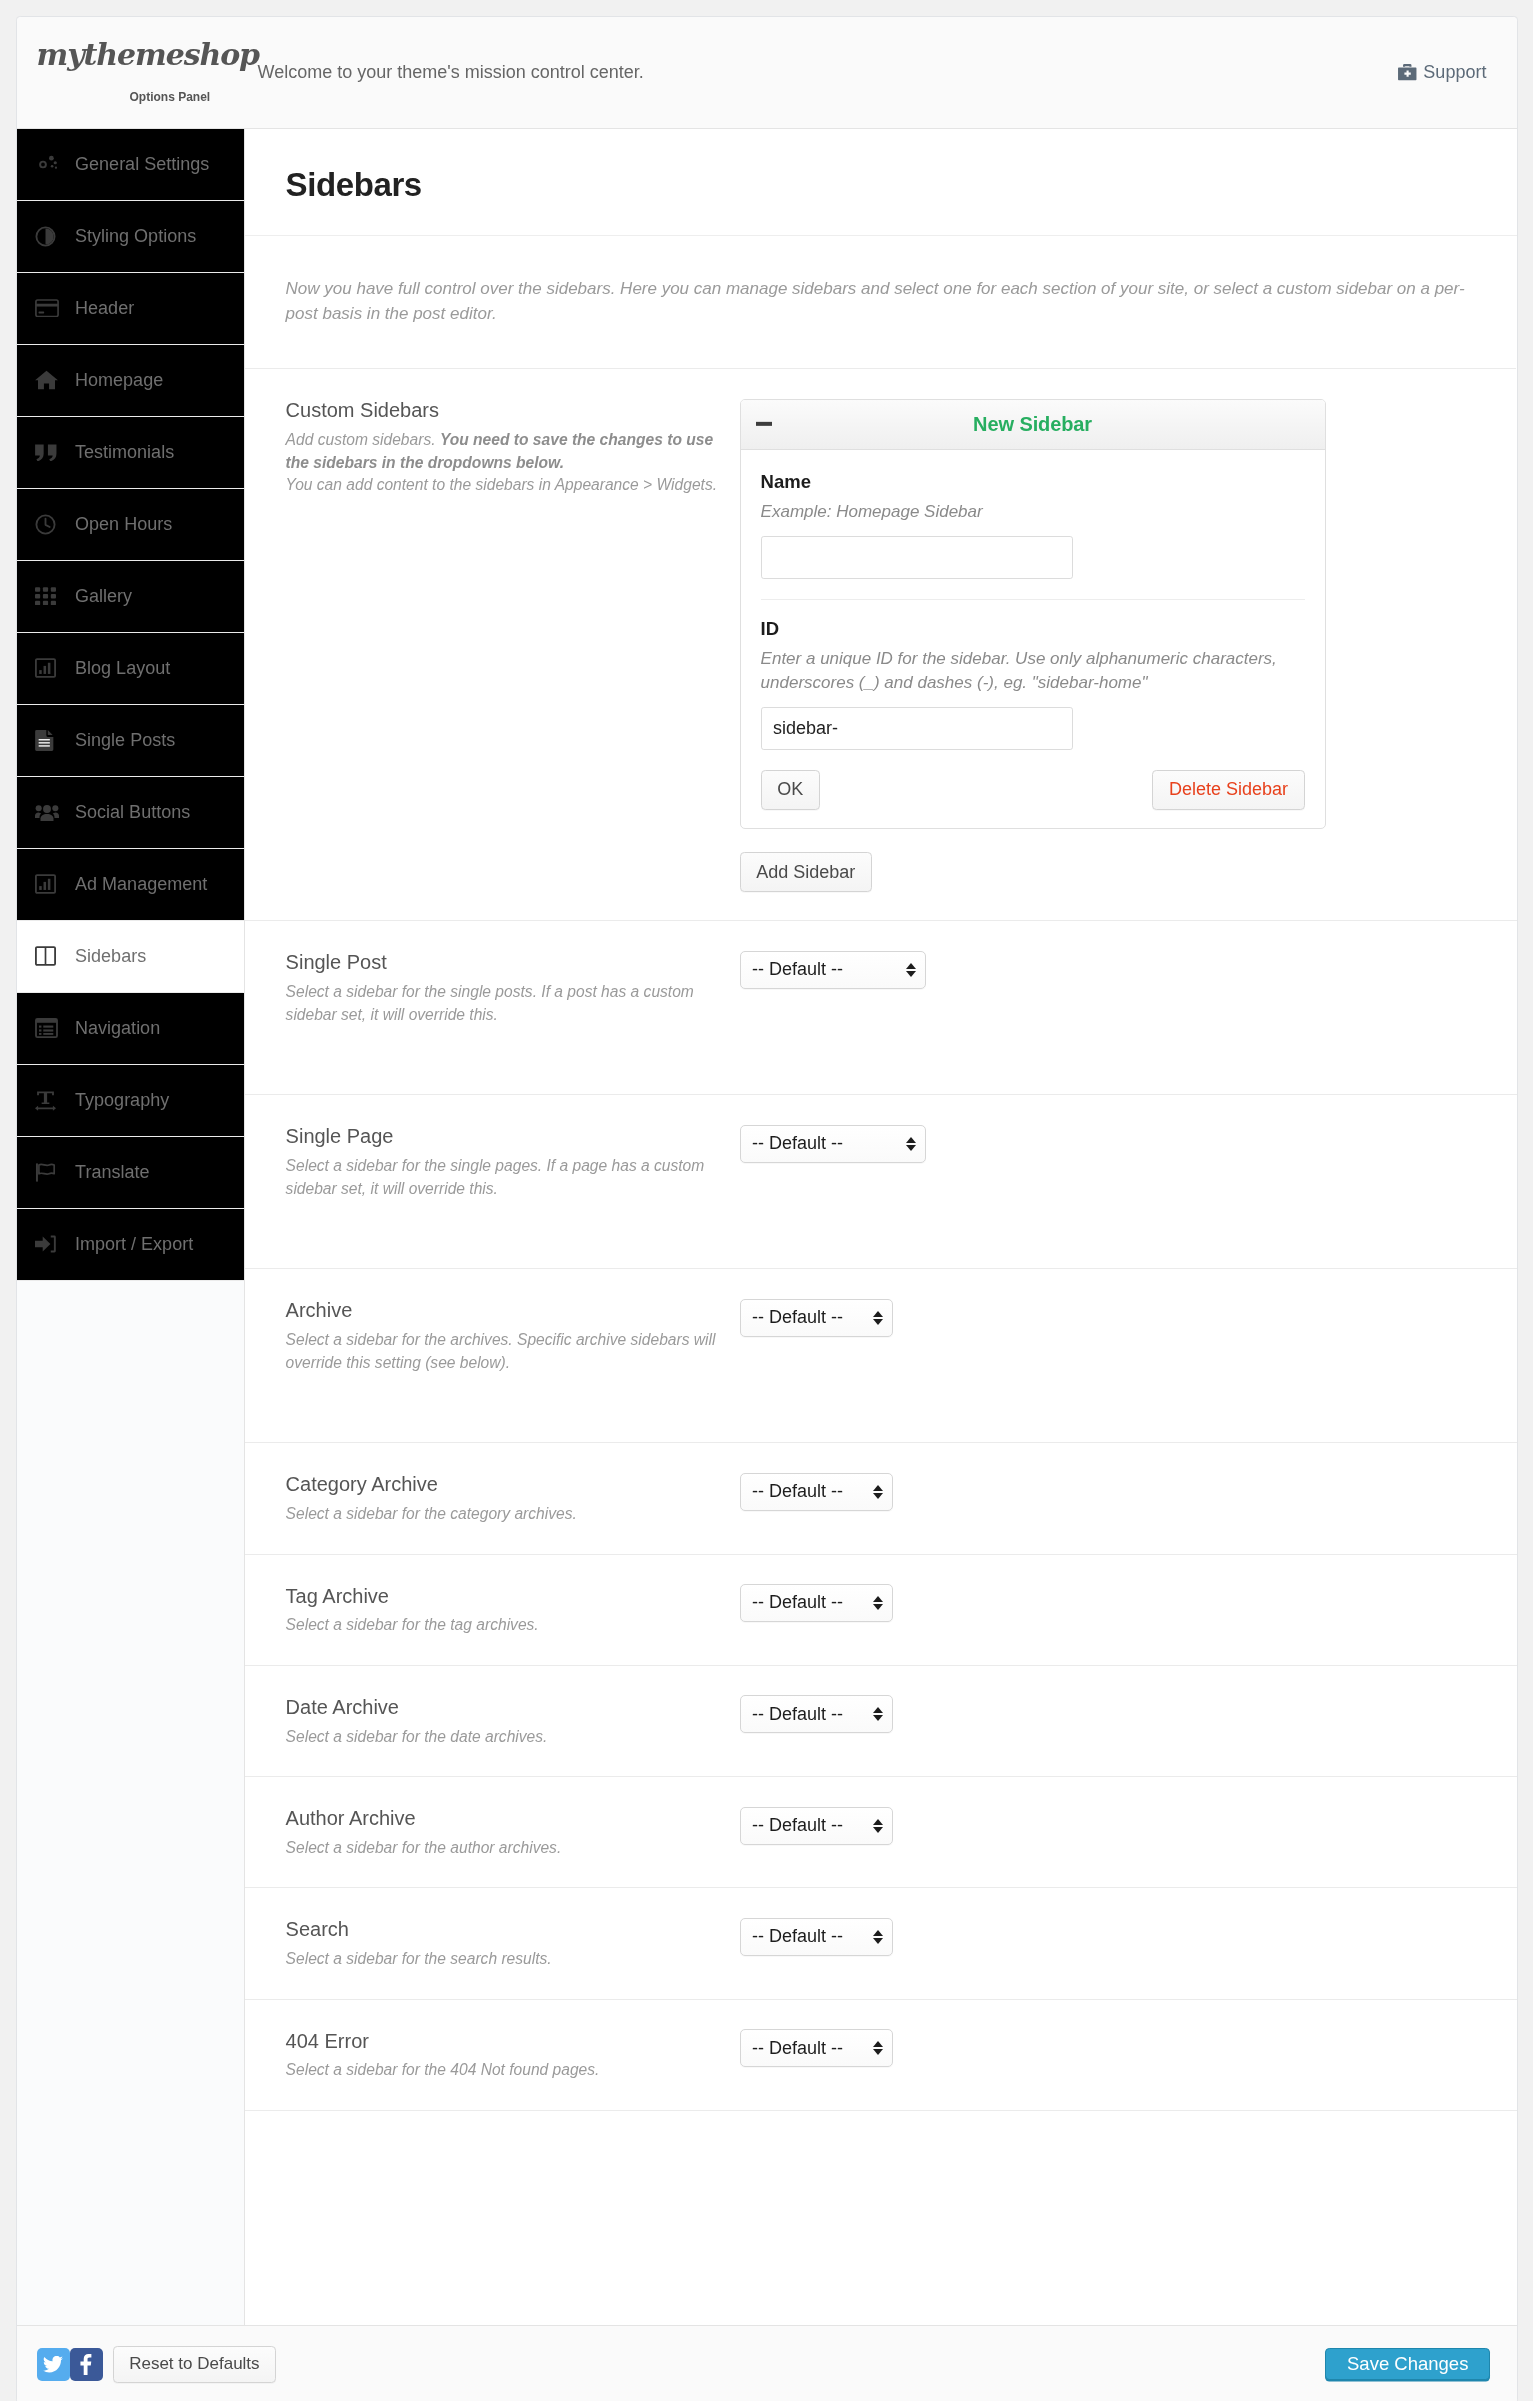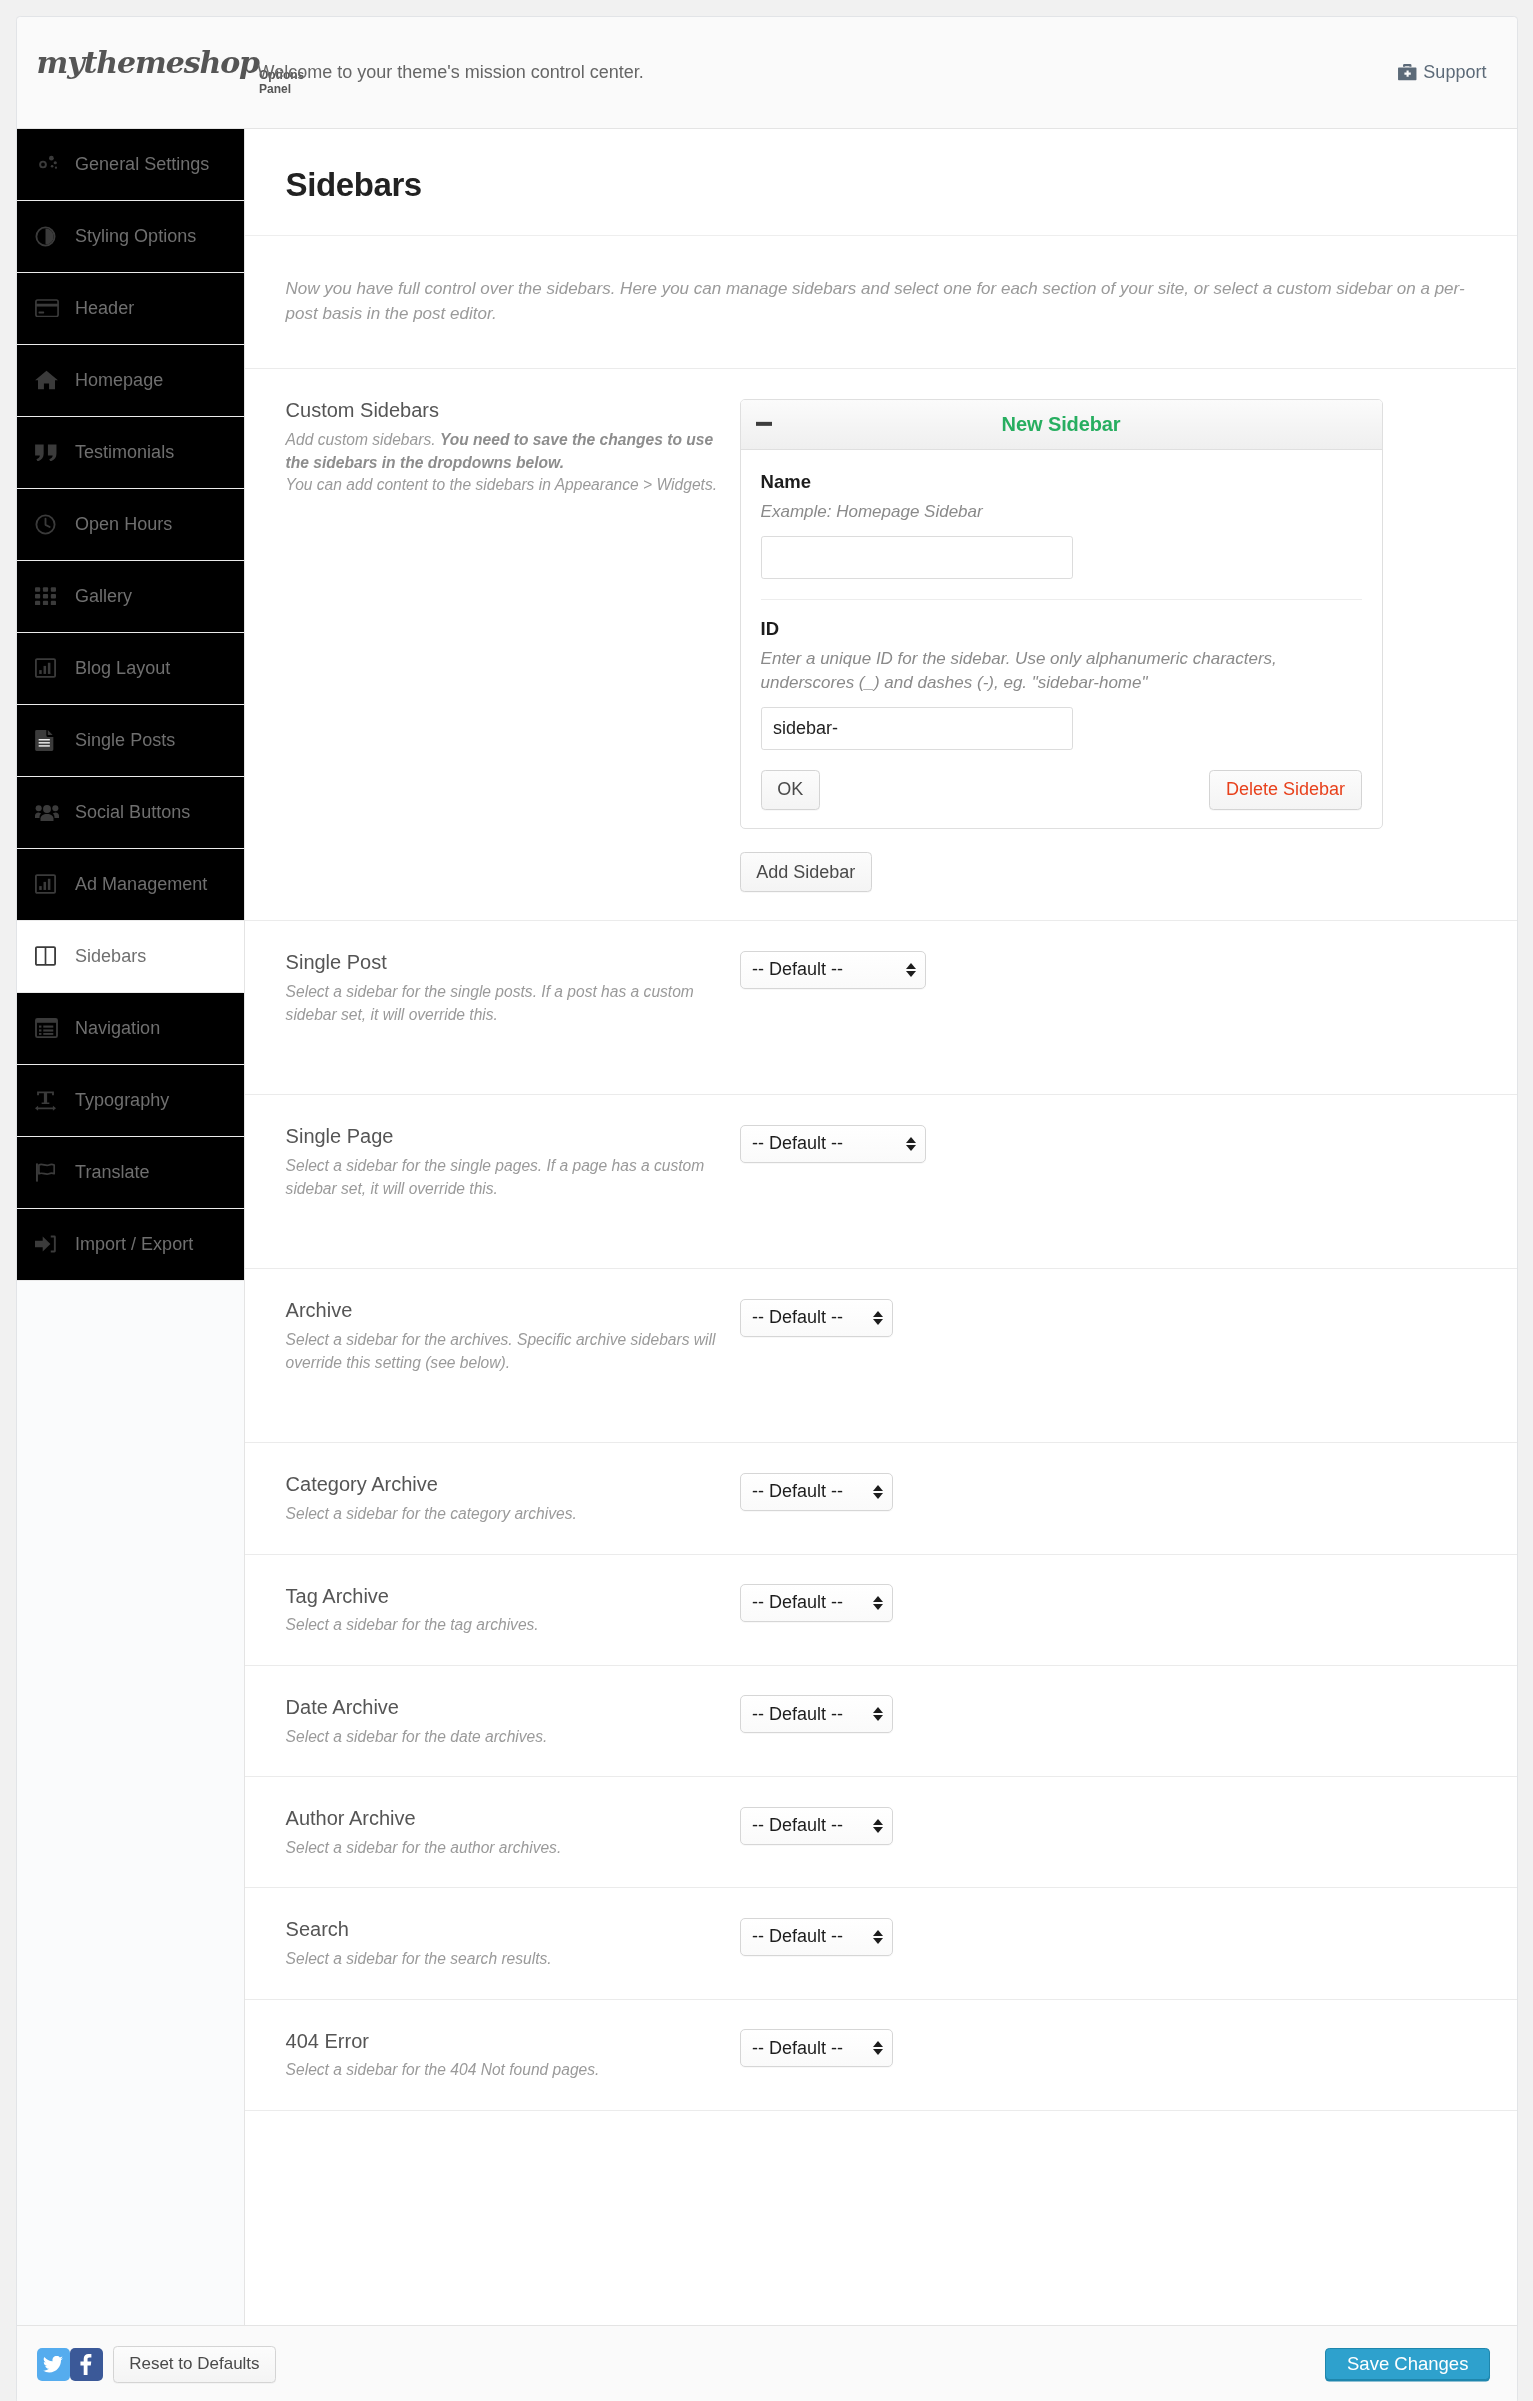--- a/index.html
+++ b/index.html
@@ -31,21 +31,21 @@
     background: #fafafa;
     border-bottom: 0.7px solid #e4e4e4;
     border-radius: 4.3px 4.3px 0 0;
     padding: 0 31px 0 0;
   }
   .brand {
     width: 195px;
     min-width: 195px;
     padding-left: 20px;
     display: flex;
-    flex-direction: row;
+    flex-direction: column;
     align-items: flex-start;
   }
   .brand-main {
     font-family: "DejaVu Serif", serif;
     font-style: italic;
     font-weight: bold;
     font-size: 30px;
     letter-spacing: -1.1px;
     color: #555;
     line-height: 1;
@@ -186,21 +186,21 @@
   .arrow-up, .arrow-dn {
     width: 0; height: 0;
     border-left: 5.7px solid transparent;
     border-right: 5.7px solid transparent;
   }
   .arrow-up { border-bottom: 6.4px solid #1d1d1d; }
   .arrow-dn { border-top: 6.4px solid #1d1d1d; }
 
   
   .sb-box {
-    width: 643px;
+    width: 586px;
     border: 0.7px solid #dfdfdf;
     border-radius: 5px;
     background: #fff;
     overflow: hidden;
   }
   .sb-head {
     height: 50px;
     display: flex;
     align-items: center;
     background: linear-gradient(#fbfbfb, #efefef);

